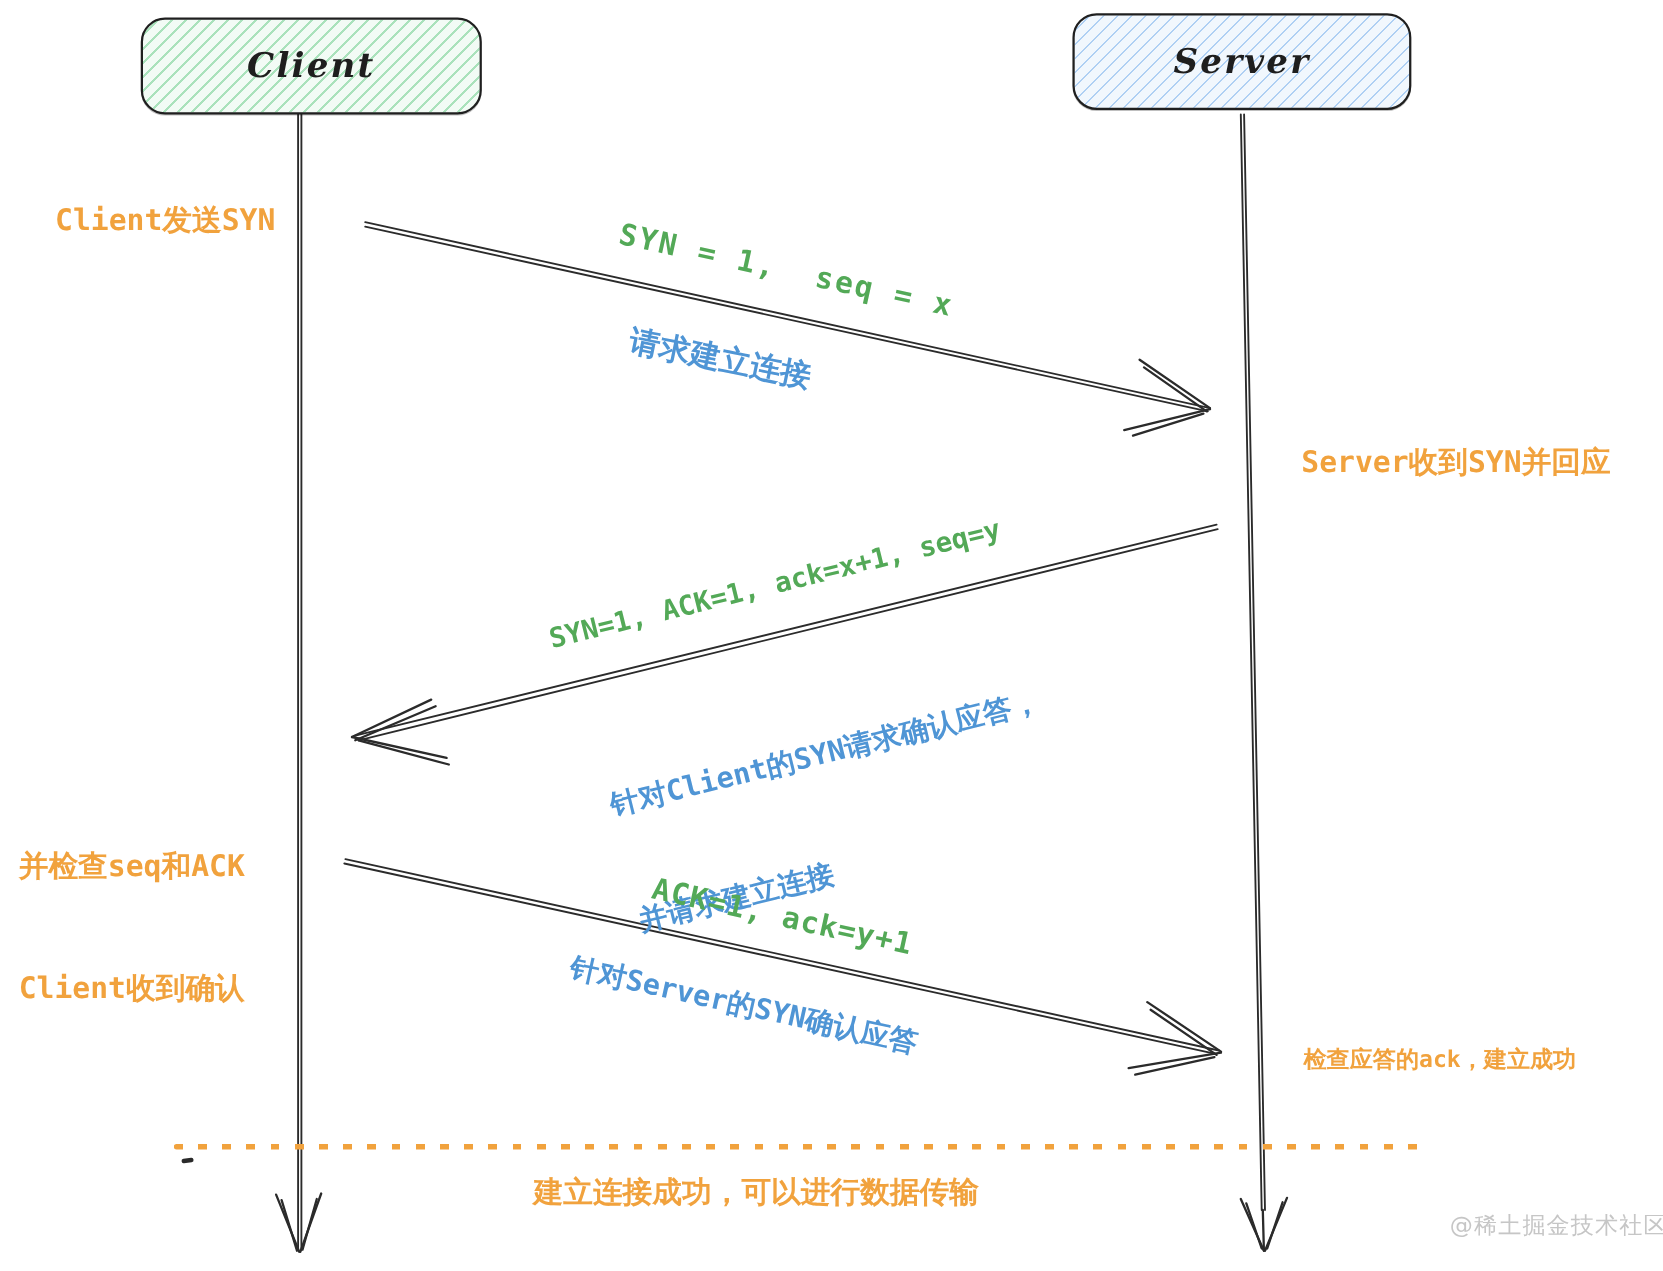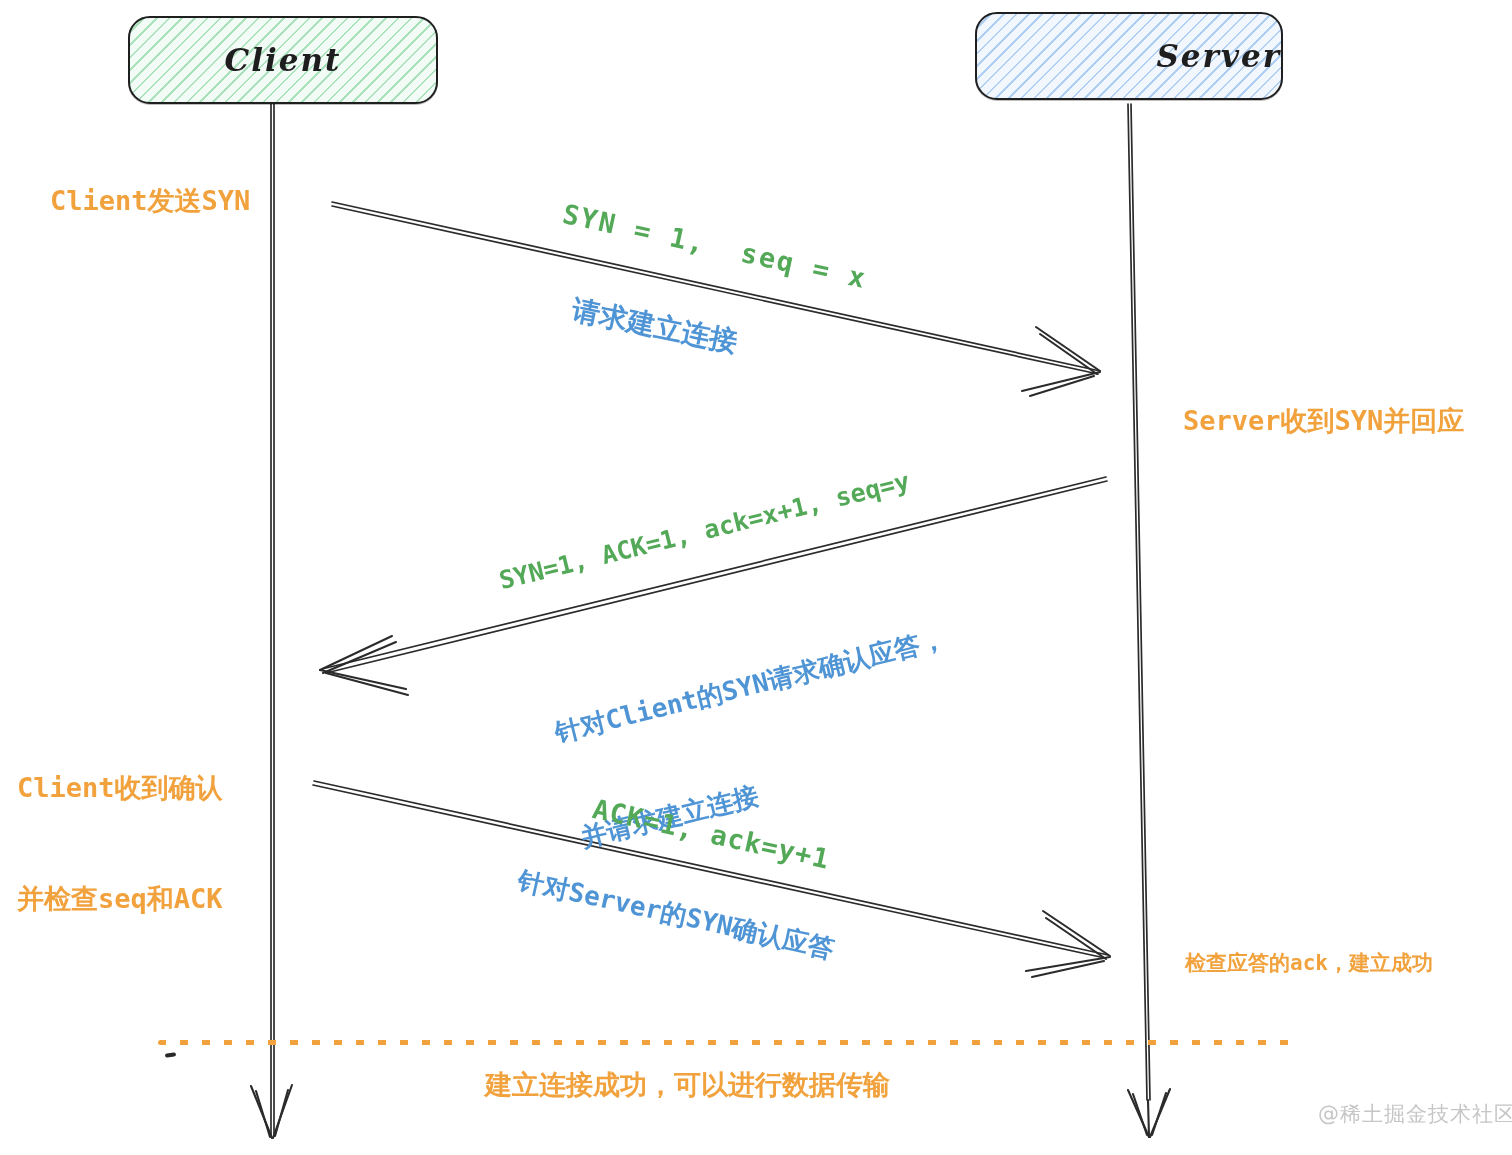--- a/index.html
+++ b/index.html
@@ -17,21 +17,20 @@
   }
   .actor-client{
     left:128px;top:16px;width:306px;
     background-color:#f2fbf5;
     background-image:repeating-linear-gradient(135deg,rgba(110,205,140,.55) 0 1.8px,transparent 1.8px 9px);
   }
   .actor-server{
     left:975px;top:12px;width:304px;
     background-color:#f1f7fd;
     background-image:repeating-linear-gradient(135deg,rgba(120,175,235,.55) 0 1.8px,transparent 1.8px 9px);
-    justify-content:flex-end;
   }
   .lbl{position:absolute;white-space:pre;line-height:1.3;}
   .mono{font-family:"DejaVu Sans Mono","Liberation Mono",monospace;}
   .orange{color:#f1a23d;font-weight:700;}
   .green{color:#53a957;font-weight:700;}
   .blue{color:#4f95d5;font-weight:700;}
   .dotted-line{
     position:absolute;left:158px;top:1040px;width:1140px;height:5px;
     background-image:repeating-linear-gradient(90deg,#f1a23d 0 8px,transparent 8px 22px);
     border-radius:3px;
@@ -111,22 +110,22 @@
   </div>
   <div class="actor-box actor-server">
     <span>Server</span>
   </div>
 
   <div class="lbl mono orange" style="left:50px;top:183px;font-size:27px;">Client发送SYN</div>
 
   <div class="lbl mono orange" style="left:1183px;top:403px;font-size:27px;">Server收到SYN并回应</div>
 
   <div class="lbl mono orange" style="left:17px;top:695px;font-size:27px;line-height:37px;">
+    <div>并检查seq和ACK</div>
     <div>Client收到确认</div>
-    <div>并检查seq和ACK</div>
   </div>
 
   <div class="lbl mono orange" style="left:1185px;top:950px;font-size:21px;">检查应答的ack，建立成功</div>
 
   <div class="lbl mono green" style="left:567px;top:196px;font-size:27px;letter-spacing:2px;transform:rotate(12.3deg);transform-origin:left top;">SYN = 1,  seq = x</div>
   <div class="lbl mono blue" style="left:576px;top:292px;font-size:28px;transform:rotate(11.5deg);transform-origin:left top;">请求建立连接</div>
 
   <div class="lbl mono green" style="left:496px;top:566px;font-size:25px;transform:rotate(-13.8deg);transform-origin:left top;">SYN=1, ACK=1, ack=x+1, seq=y</div>
   <div class="lbl mono blue" style="left:534px;top:646px;font-size:26px;line-height:36px;transform:rotate(-13.8deg);transform-origin:left top;">
     <div>针对Client的SYN请求确认应答，</div>

